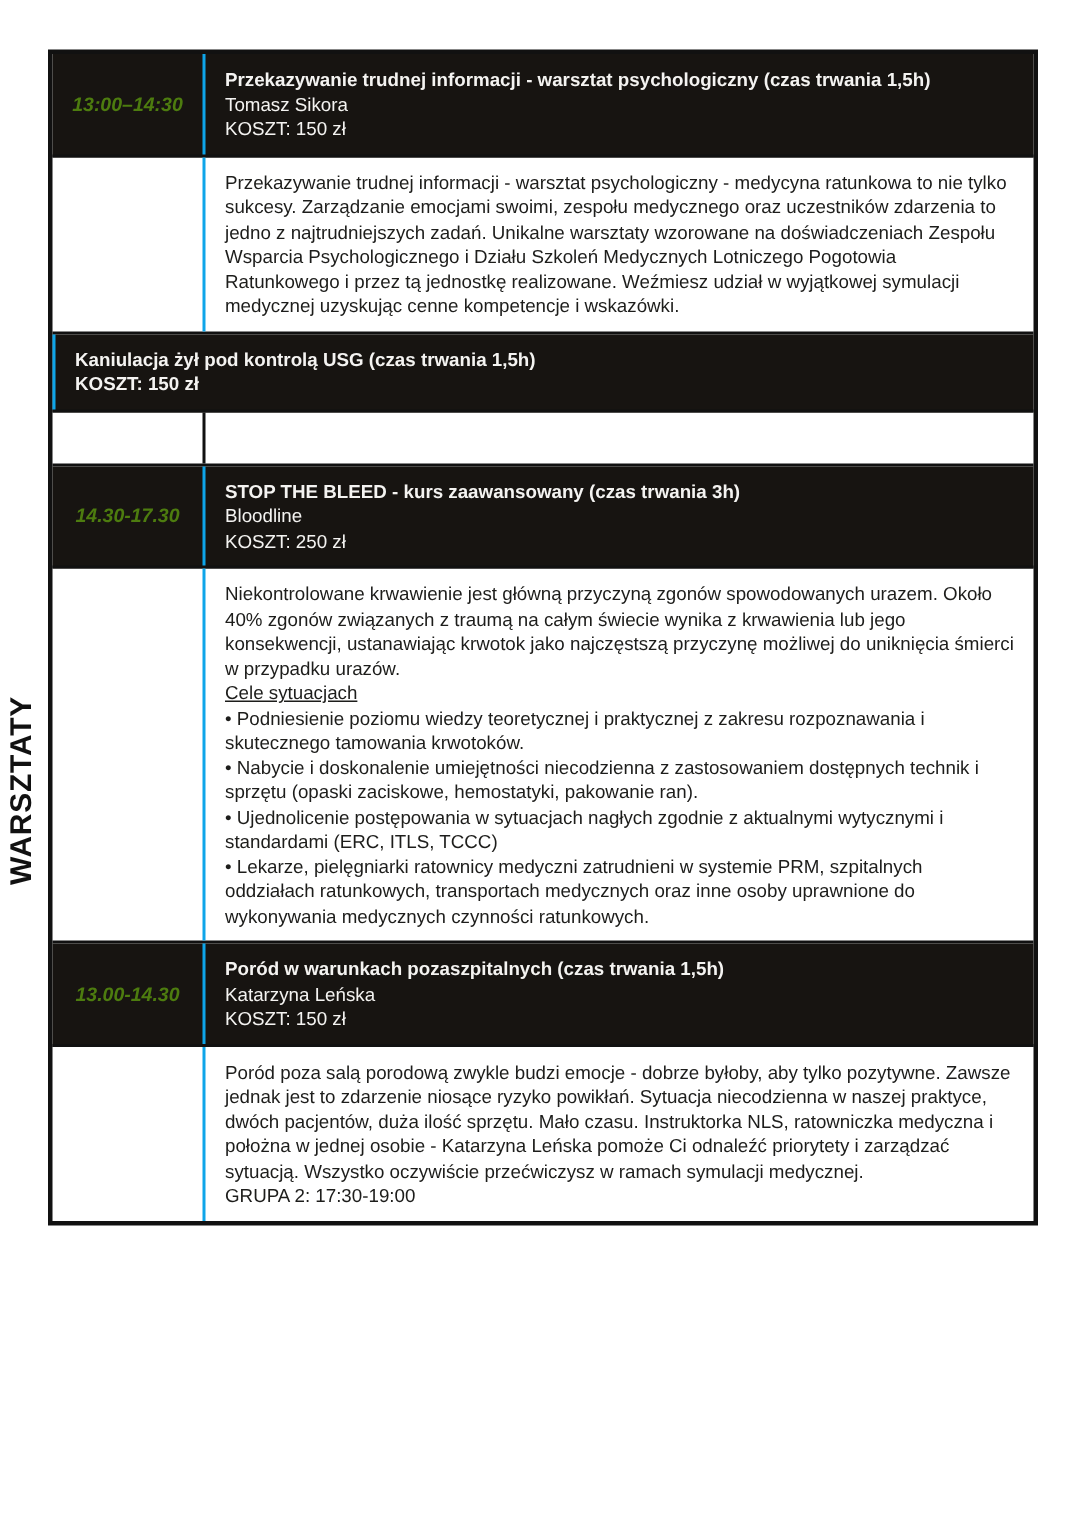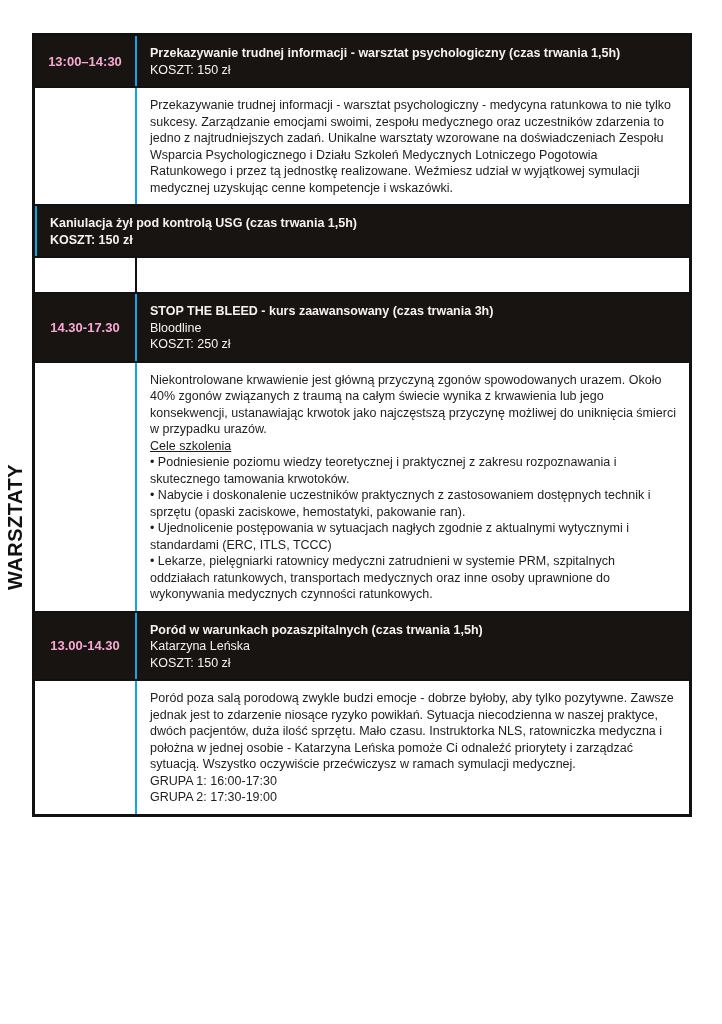--- a/index.html
+++ b/index.html
@@ -42,40 +42,41 @@
     padding:4px 2px;
   }
   .content-cell {
     flex:1 1 auto;
     border-left:2px solid #0ea5e9;
     padding:9px 13px 8px 13px;
     font-size:12.5px;
     line-height:16.5px;
   }
   .dark { background:#171411; color:#f4f3f1; }
-  .dark .time-cell { color:#f9a8d4; }
+  .dark .time-cell { color:#4d7c0f;font-style:italic; }
   .session-title { font-weight:bold; }
   .bold-line { font-weight:bold; }
   .u-heading { text-decoration:underline; }
   .empty-row { min-height:36px; }
   .spacer-cell { flex:1 1 auto; border-left:2px solid #111111; }
 </style>
 </head>
 <body>
 
 <div class="sheet">
 
   <div class="vlabel">WARSZTATY</div>
 
   <div class="wtable">
 
     <div class="row dark">
       <div class="time-cell">13:00–14:30</div>
       <div class="content-cell">
         <div class="session-title">Przekazywanie trudnej informacji - warsztat psychologiczny (czas trwania 1,5h)</div>
+        <div>Tomasz Sikora</div>
         <div>KOSZT: 150 zł</div>
       </div>
     </div>
 
     <div class="row">
       <div class="time-cell"></div>
       <div class="content-cell">
         <div>Przekazywanie trudnej informacji - warsztat psychologiczny - medycyna ratunkowa to nie tylko sukcesy. Zarządzanie emocjami swoimi, zespołu medycznego oraz uczestników zdarzenia to jedno z najtrudniejszych zadań. Unikalne warsztaty wzorowane na doświadczeniach Zespołu Wsparcia Psychologicznego i Działu Szkoleń Medycznych Lotniczego Pogotowia Ratunkowego i przez tą jednostkę realizowane. Weźmiesz udział w wyjątkowej symulacji medycznej uzyskując cenne kompetencje i wskazówki.</div>
       </div>
     </div>
@@ -98,40 +99,39 @@
         <div class="session-title">STOP THE BLEED - kurs zaawansowany (czas trwania 3h)</div>
         <div>Bloodline</div>
         <div>KOSZT: 250 zł</div>
       </div>
     </div>
 
     <div class="row">
       <div class="time-cell"></div>
       <div class="content-cell">
         <div>Niekontrolowane krwawienie jest główną przyczyną zgonów spowodowanych urazem. Około 40% zgonów związanych z traumą na całym świecie wynika z krwawienia lub jego konsekwencji, ustanawiając krwotok jako najczęstszą przyczynę możliwej do uniknięcia śmierci w przypadku urazów.</div>
-        <div class="u-heading">Cele szkolenia</div>
+        <div class="u-heading">Cele sytuacjach</div>
         <div>• Podniesienie poziomu wiedzy teoretycznej i praktycznej z zakresu rozpoznawania i skutecznego tamowania krwotoków.</div>
-        <div>• Nabycie i doskonalenie uczestników praktycznych z zastosowaniem dostępnych technik i sprzętu (opaski zaciskowe, hemostatyki, pakowanie ran).</div>
+        <div>• Nabycie i doskonalenie umiejętności niecodzienna z zastosowaniem dostępnych technik i sprzętu (opaski zaciskowe, hemostatyki, pakowanie ran).</div>
         <div>• Ujednolicenie postępowania w sytuacjach nagłych zgodnie z aktualnymi wytycznymi i standardami (ERC, ITLS, TCCC)</div>
         <div>• Lekarze, pielęgniarki ratownicy medyczni zatrudnieni w systemie PRM, szpitalnych oddziałach ratunkowych, transportach medycznych oraz inne osoby uprawnione do wykonywania medycznych czynności ratunkowych.</div>
       </div>
     </div>
 
     <div class="row dark">
       <div class="time-cell">13.00-14.30</div>
       <div class="content-cell">
         <div class="session-title">Poród w warunkach pozaszpitalnych (czas trwania 1,5h)</div>
         <div>Katarzyna Leńska</div>
         <div>KOSZT: 150 zł</div>
       </div>
     </div>
 
     <div class="row">
       <div class="time-cell"></div>
       <div class="content-cell">
         <div>Poród poza salą porodową zwykle budzi emocje - dobrze byłoby, aby tylko pozytywne. Zawsze jednak jest to zdarzenie niosące ryzyko powikłań. Sytuacja niecodzienna w naszej praktyce, dwóch pacjentów, duża ilość sprzętu. Mało czasu. Instruktorka NLS, ratowniczka medyczna i położna w jednej osobie - Katarzyna Leńska pomoże Ci odnaleźć priorytety i zarządzać sytuacją. Wszystko oczywiście przećwiczysz w ramach symulacji medycznej.</div>
-        <div>GRUPA 1: 16:00-17:30</div>
         <div>GRUPA 2: 17:30-19:00</div>
       </div>
     </div>
 
   </div>
 </div>
 
 </body></html>

